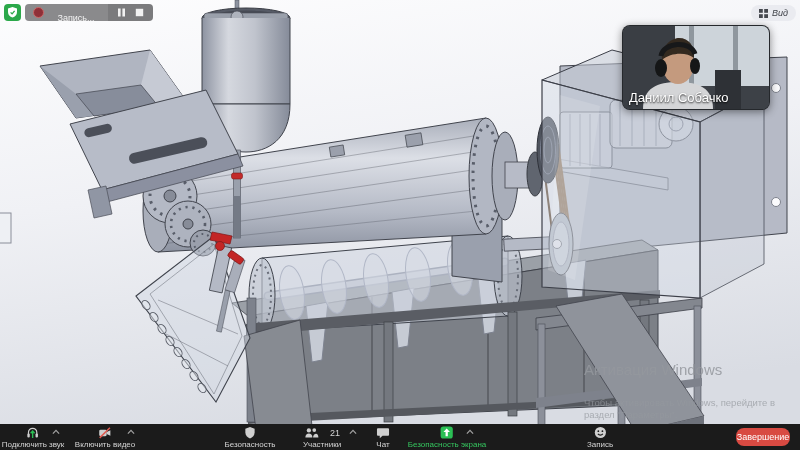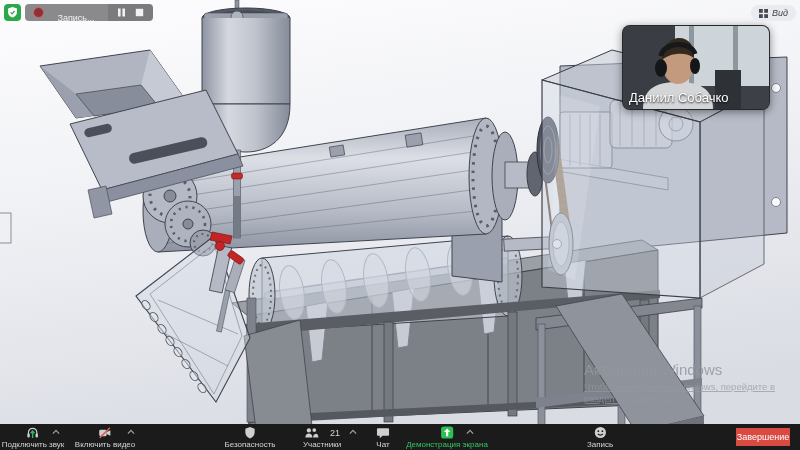--- a/index.html
+++ b/index.html
@@ -33,34 +33,34 @@
   
   .webcam{position:absolute;left:622px;top:25px;width:146px;height:83px;z-index:5;
     border-radius:8px;overflow:hidden;background:#3a3e44;
     box-shadow:0 2px 8px rgba(0,0,0,.45);border:1px solid rgba(0,0,0,.35);}
   .webcam-name{position:absolute;left:6px;bottom:4px;font-size:13px;color:#fff;
     text-shadow:0 1px 2px rgba(0,0,0,.9);z-index:2;}
 
   
   .watermark{position:absolute;left:584px;top:361px;z-index:2;pointer-events:none;}
   .wm-title{font-size:15px;color:rgba(148,152,158,.85);}
-  .wm-body{margin-top:3px;width:212px;font-size:9.5px;line-height:11.5px;
-    color:rgba(148,152,158,.72);text-decoration:underline;}
+  .wm-body{margin-top:19px;width:212px;font-size:9.5px;line-height:11.5px;
+    color:rgba(148,152,158,.72);}
 
   
   .toolbar{position:absolute;left:0;bottom:0;width:800px;height:26px;background:#1b1b1b;z-index:8;}
   .tb-item{position:absolute;top:2px;transform:translateX(-50%);display:flex;
     flex-direction:column;align-items:center;gap:1px;cursor:default;}
   .tb-iconrow{height:13px;display:flex;align-items:center;gap:11px;}
   .tb-label{font-size:8px;color:#d4d4d4;white-space:nowrap;}
   .tb-label.green{color:#35c55f;}
   .tb-count{font-size:9px;color:#d4d4d4;}
   .tb-chev{position:absolute;top:5px;}
   .end-btn{position:absolute;left:736px;top:4px;width:54px;height:18px;background:#d84a42;
-    border:none;border-radius:0;color:#fff;font-size:9px;font-family:"Liberation Sans",sans-serif;
+    border:none;border-radius:8px;color:#fff;font-size:9px;font-family:"Liberation Sans",sans-serif;
     display:flex;align-items:center;justify-content:center;cursor:default;}
 </style>
 </head>
 <body>
 
 <div class="stage">
 
   <svg class="cad" width="800" height="450" viewBox="0 0 800 450">
     <defs>
       <linearGradient id="bg" x1="0" y1="0" x2="0.25" y2="1">
@@ -390,21 +390,21 @@
       <span class="tb-label">Чат</span>
     </div>
 
     <div class="tb-item" style="left:447px">
       <span class="tb-iconrow">
         <svg width="14" height="13" viewBox="0 0 16 16">
           <rect x="0.5" y="0.5" width="15" height="15" rx="3.5" fill="#2bbf55"></rect>
           <path d="M8,3.2 L12,7.4 H9.4 V12.5 H6.6 V7.4 H4 Z" fill="#ffffff"></path>
         </svg>
       </span>
-      <span class="tb-label green">Демонстрация экрана</span>
+      <span class="tb-label green">Безопасность экрана</span>
     </div>
     <svg class="tb-chev" style="left:466px" width="8" height="6" viewBox="0 0 9 6">
       <polyline points="1,4.8 4.5,1.2 8,4.8" stroke="#a0a0a0" stroke-width="1.4" fill="none"></polyline>
     </svg>
 
 
     <div class="tb-item" style="left:600px">
       <span class="tb-iconrow">
         <svg width="13" height="13" viewBox="0 0 14 14">
           <circle cx="7" cy="7" r="6" fill="#cfcfcf"></circle>

